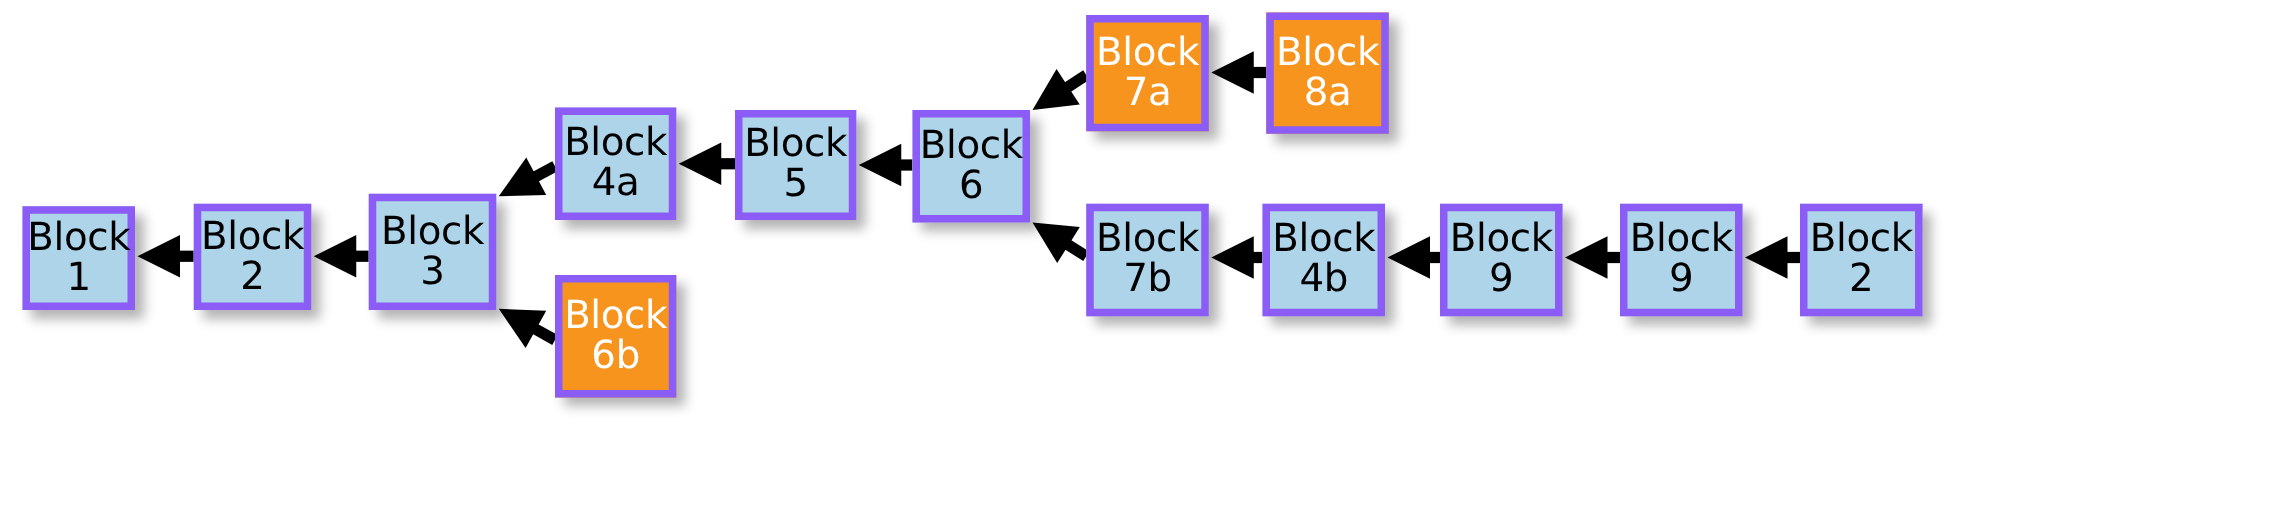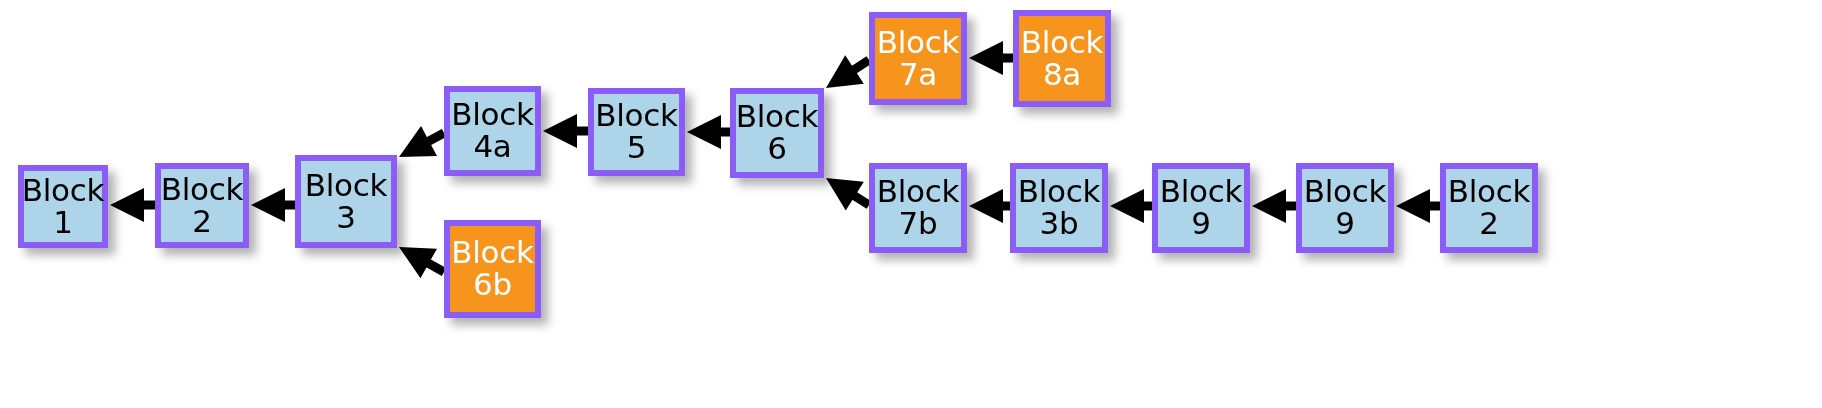--- a/index.html
+++ b/index.html
@@ -143,21 +143,21 @@
     <div class="block orange" style="left: 1013px; top: 10px; width: 98px; height: 97px; font-size: 31px;">
       <span class="l1">Block</span>
       <span class="l2">8a</span>
     </div>
     <div class="block blue" style="left: 869px; top: 163px; width: 98px; height: 90px; font-size: 31px;">
       <span class="l1">Block</span>
       <span class="l2">7b</span>
     </div>
     <div class="block blue" style="left: 1010px; top: 163px; width: 98px; height: 90px; font-size: 31px;">
       <span class="l1">Block</span>
-      <span class="l2">3b</span>
+      <span class="l2">4b</span>
     </div>
     <div class="block blue" style="left: 1152px; top: 163px; width: 98px; height: 90px; font-size: 31px;">
       <span class="l1">Block</span>
       <span class="l2">9</span>
     </div>
     <div class="block blue" style="left: 1296px; top: 163px; width: 98px; height: 90px; font-size: 31px;">
       <span class="l1">Block</span>
       <span class="l2">9</span>
     </div>
     <div class="block blue" style="left: 1440px; top: 163px; width: 98px; height: 90px; font-size: 31px;">

